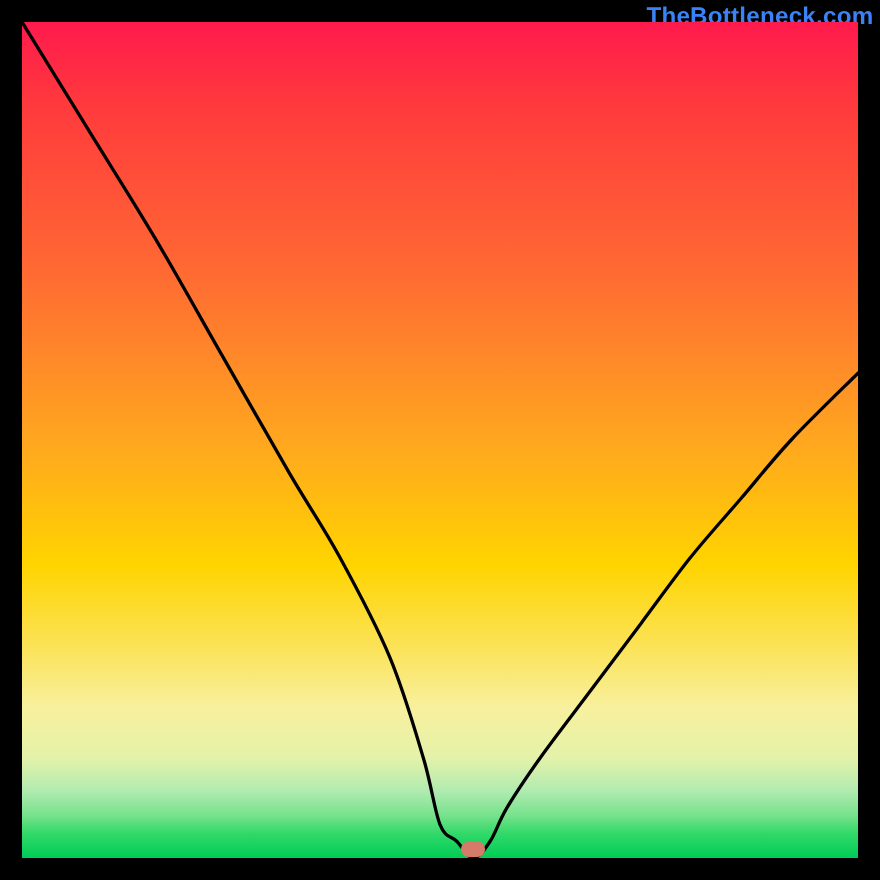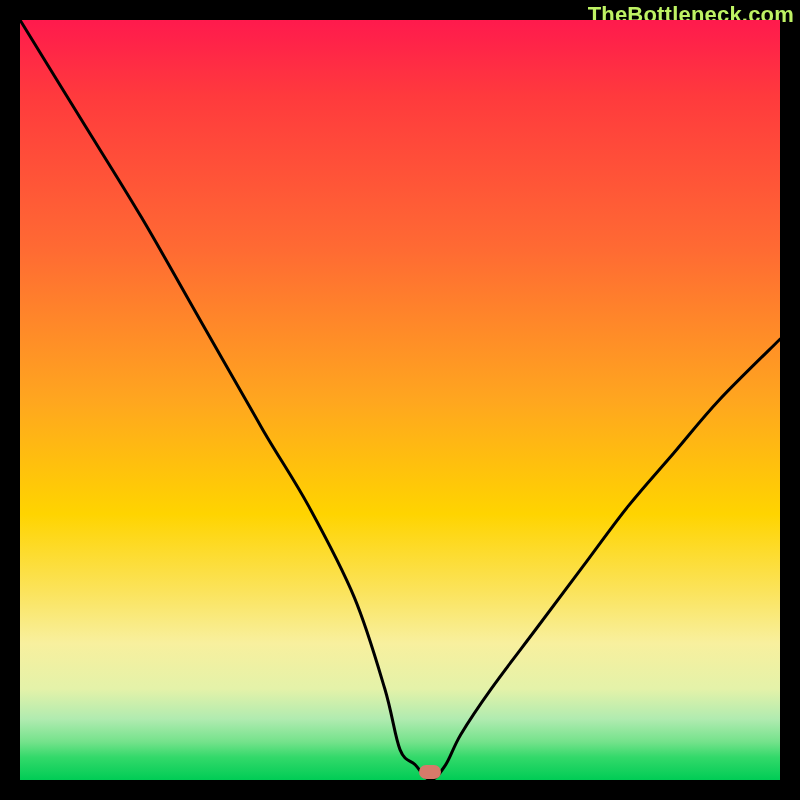--- a/index.html
+++ b/index.html
@@ -69,21 +69,21 @@
     background: #d67a6a;
     transform: translate(-50%, -50%);
   }
   .watermark {
     position: absolute;
     top: 2px;
     right: 6px;
     font-family: Arial, Helvetica, sans-serif;
     font-size: 22px;
     font-weight: 600;
-    color: #bef264;
+    color: #3b82f6;
     letter-spacing: 0.2px;
     user-select: none;
   }
 </style>
 </head>
 <body>
 
 <div class="frame">
 
   <div class="watermark">TheBottleneck.com</div>

